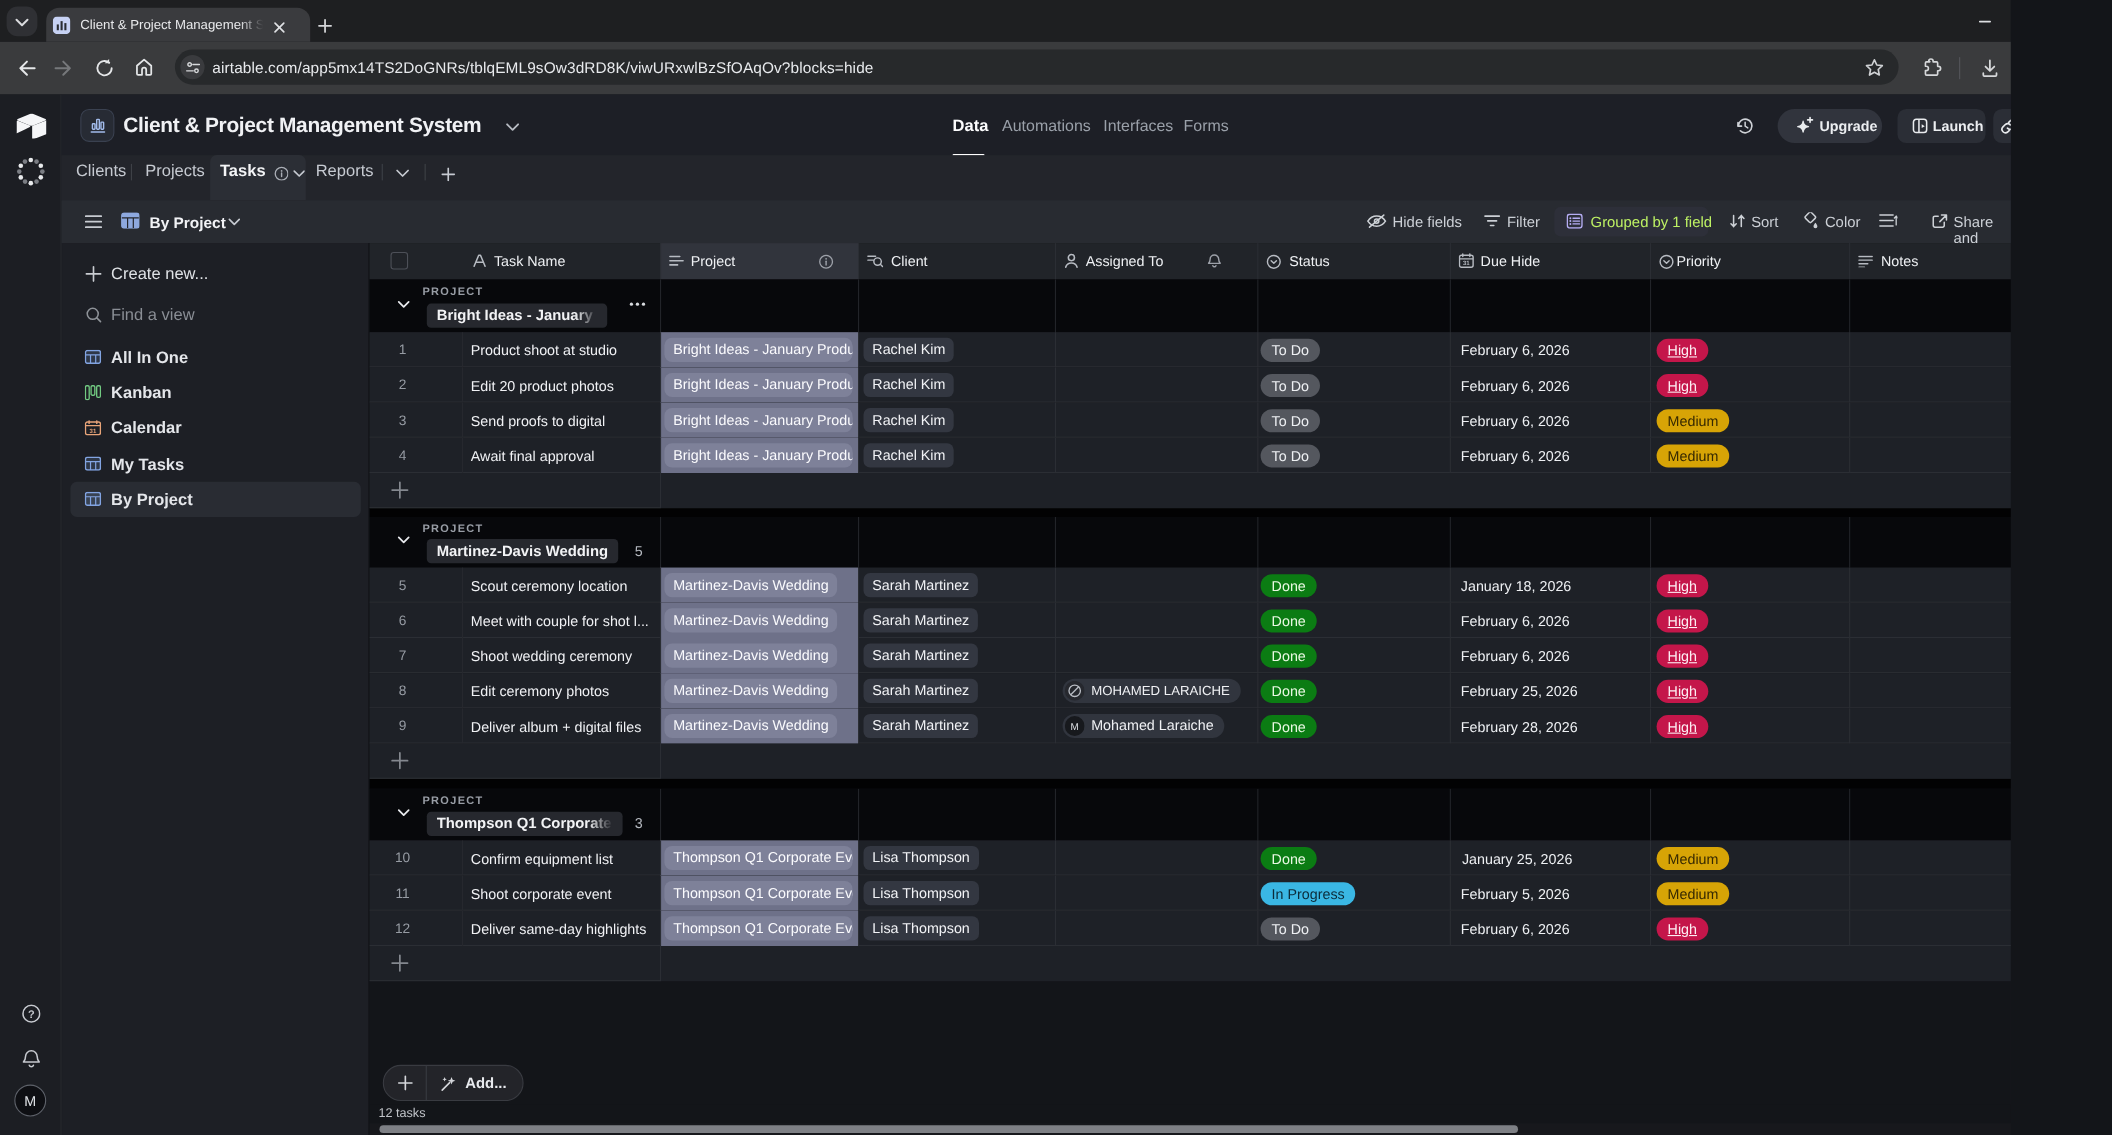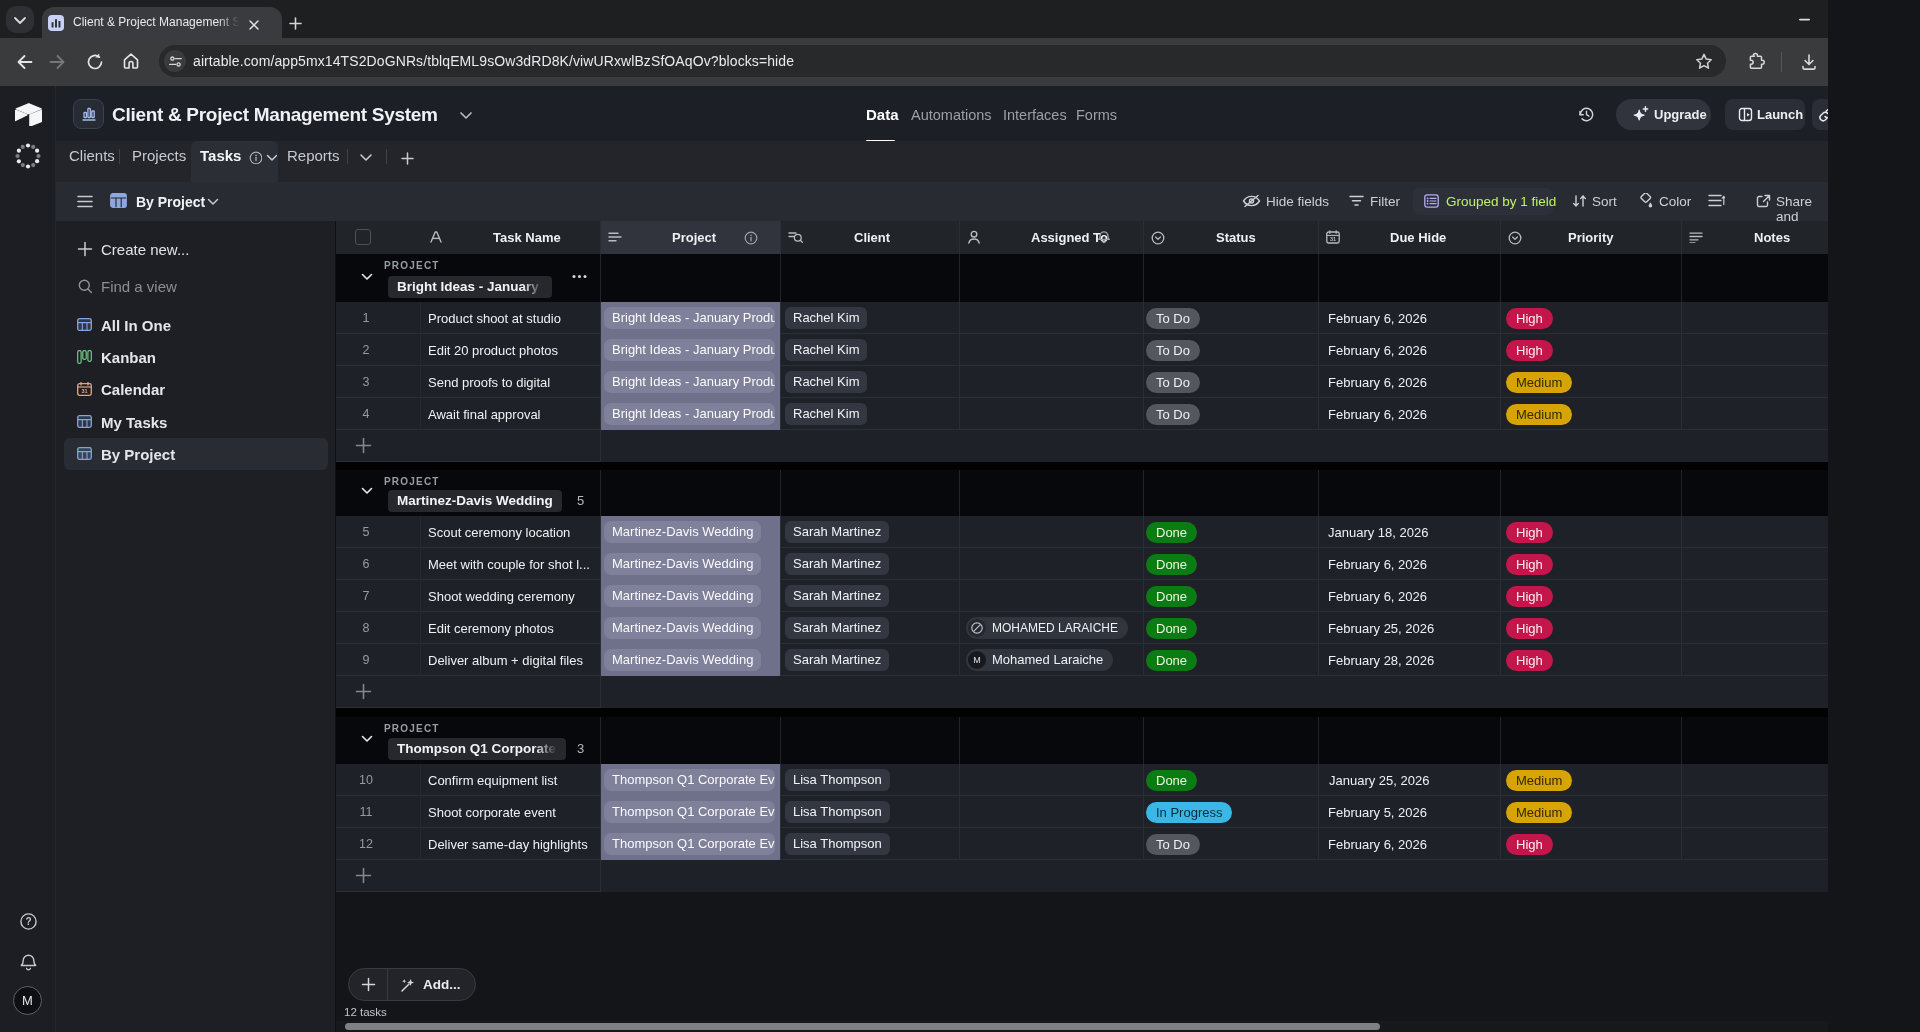--- a/index.html
+++ b/index.html
@@ -29,36 +29,36 @@
 .viewbar{left:56px;top:182px;width:1864px;height:39px;background:#282b31;}
 .vbitem{top:194px;font-size:13.5px;color:#ccd0d6;}
 
 .sidebar{left:57px;top:221px;width:279px;height:811px;background:#1d1f25;border-right:1px solid #0e0f12;}
 .sbtext{font-size:15px;color:#e4e6ea;font-weight:600;}
 .sel{left:64px;top:438px;width:264px;height:32px;border-radius:6px;background:#292c33;}
 
 .grid{left:336px;top:221px;width:1584px;height:811px;background:#131519;}
 .ghead{left:336px;top:221px;width:1584px;height:33px;background:#212429;}
 .gheadseg{top:221px;height:33px;background:#31343c;}
-.hlabel{top:230px;font-size:13px;font-weight:700;color:#eef0f3;margin-left:44px;}
+.hlabel{top:230px;font-size:13px;font-weight:400;color:#eef0f3;}
 .band{left:336px;width:1584px;background:#07080b;}
 .gap{left:336px;width:1584px;background:#020203;}
 .plabel{font-size:10px;color:#989da5;letter-spacing:1.2px;font-weight:600;}
 .gchip{background:#26282e;border-radius:4px;height:22px;line-height:22px;font-size:13.5px;font-weight:700;color:#f2f3f5;padding:0 9px;white-space:nowrap;overflow:hidden;}
 .row{left:336px;width:1584px;height:32px;background:#1e2127;border-bottom:1px solid #2b2e34;}
 .rownum{width:50px;text-align:center;font-size:12.5px;color:#969ba3;}
 .tname{font-size:13px;color:#f0f1f4;white-space:nowrap;}
 .pcell{left:264px;top:0;width:180px;height:32px;background:#6e7189;}
 .pchip{top:5px;height:22px;line-height:22px;border-radius:7px;background:#7e8199;color:#fbfbfe;font-size:13px;padding:0 8px;white-space:nowrap;overflow:hidden;}
 .cchip{top:5px;height:22px;line-height:22px;border-radius:6px;background:#333741;color:#f2f3f6;font-size:13px;padding:0 8px;white-space:nowrap;}
 .pill{top:5.5px;height:21px;line-height:21px;border-radius:11px;font-size:13px;padding:0 10px;white-space:nowrap;}
 .todo{background:#54575e;color:#eef0f3;}
 .done{background:#0b7c13;color:#e9f8e2;}
 .inprog{background:#3ab7e4;color:#0c2b39;}
-.high{background:#c4164a;color:#fdeef3;}
+.high{background:#c4164a;color:#fdeef3;text-decoration:underline;}
 .med{background:#d7a406;color:#352802;}
 .due{font-size:13px;color:#eef0f3;}
 .vline{background:#2b2e34;width:1px;}
 .crttxt{font-size:13px;color:#eef0f3;}
 svg{display:block;}
 </style></head><body>
 <div class="stage">
 
 <div class="ab tabstrip"></div>
 <div class="ab tsbtn"></div>

